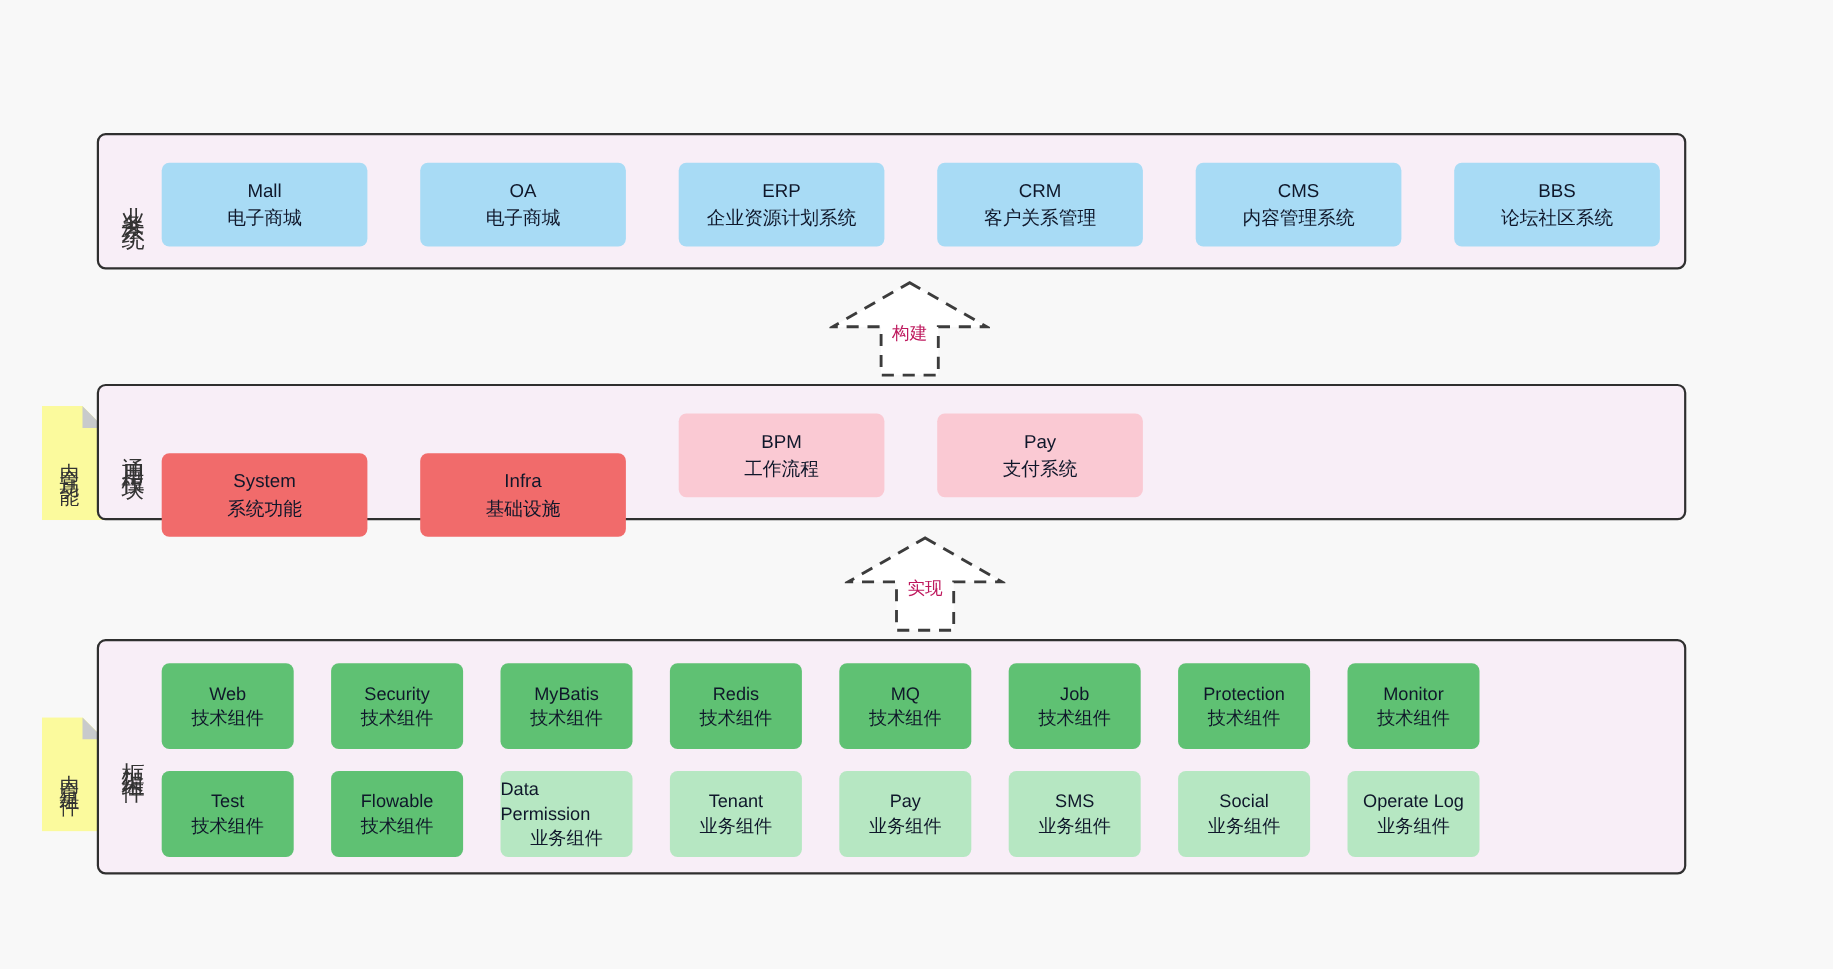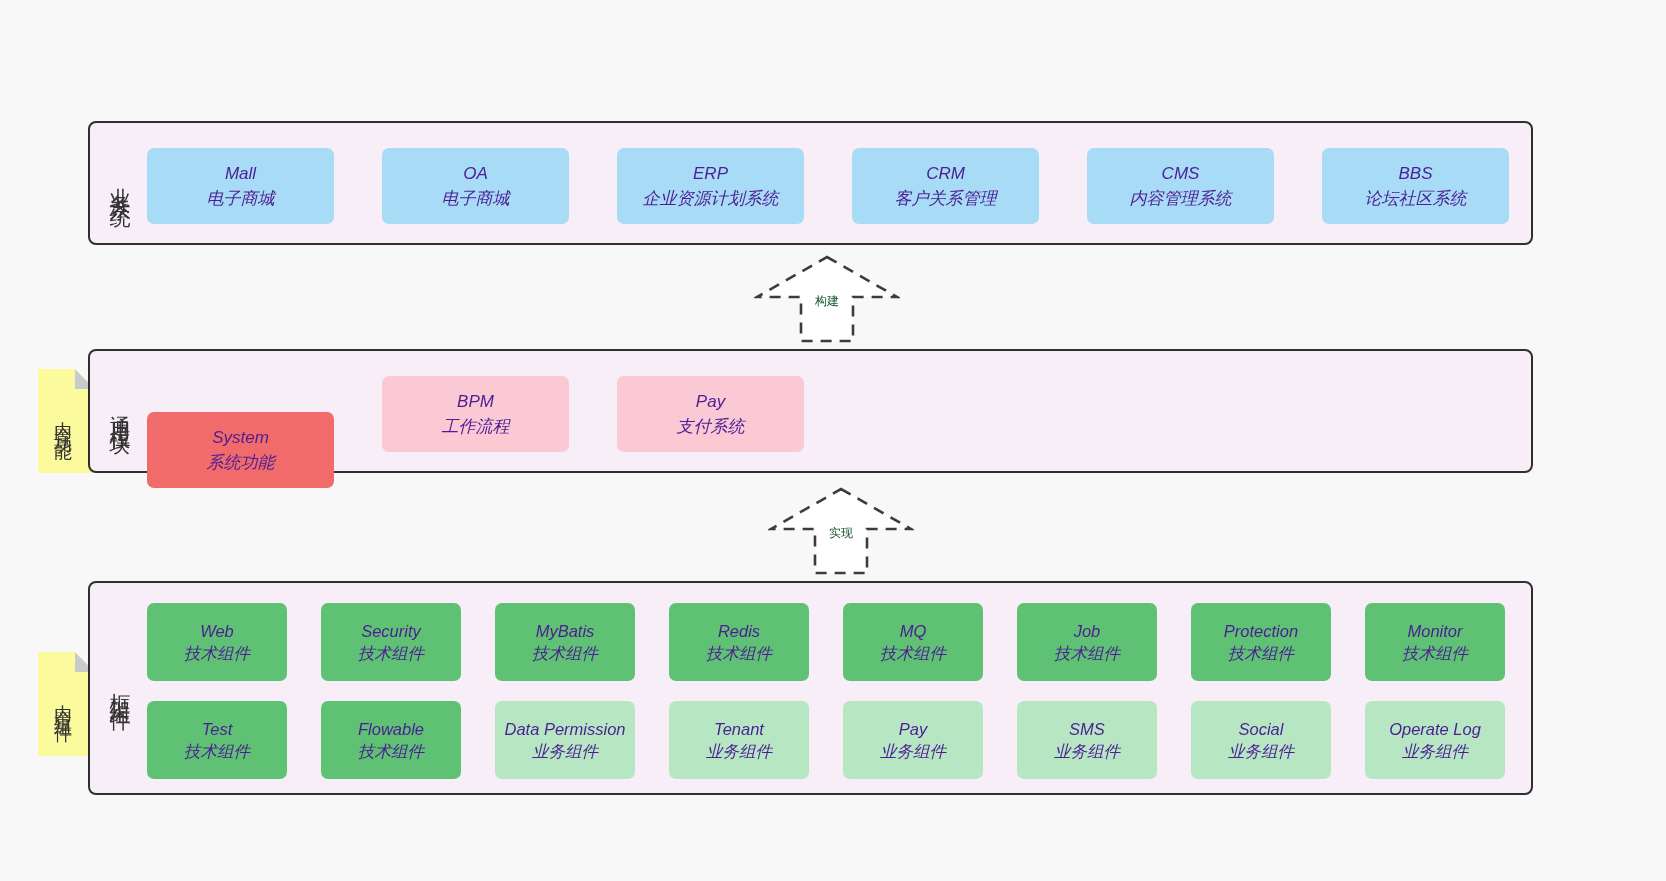--- a/index.html
+++ b/index.html
@@ -54,25 +54,24 @@
     width: 187px;
     height: 76px;
     border-radius: 7px;
     display: flex;
     flex-direction: column;
     align-items: center;
     justify-content: center;
     text-align: left;
     font-size: 17px;
     line-height: 25px;
-    color: #4c1d95;
-    font-style: italic;
+    color: #0f172a;
   }
   .box .en, .box .zh { white-space: pre-line; }
-  #panel-framework .box { width: 140px; height: 78px; line-height: 22px; font-size: 16.5px; }
+  #panel-framework .box { width: 120px; height: 78px; line-height: 22px; font-size: 16.5px; }
 
   .blue        { background: #a8dbf5; }
   .red         { background: #f16b6b; margin-top: 36px; }
   .pink        { background: #fac9d3; }
   .green-dark  { background: #5fc173; }
   .green-light { background: #b6e7c2; }
 
   
   .note {
     position: absolute;
@@ -114,22 +113,22 @@
   }
   #arrow-build     { left: 754px; top: 254px; }
   #arrow-implement { left: 768px; top: 486px; }
   .arrow svg { display: block; }
   .arrow-label {
     position: absolute;
     left: 50%;
     top: 38px;
     transform: translateX(-50%);
     background: #ffffff;
-    font-size: 12px;
-    color: #14532d;
+    font-size: 16px;
+    color: #be185d;
     padding: 1px 2px;
     white-space: nowrap;
   }
 </style>
 </head>
 <body>
 
 <div class="note" id="note-features">
   <div class="note-fold"></div>
   <div class="note-label">内置功能</div>
@@ -176,20 +175,24 @@
   <div class="arrow-label">构建</div>
 </div>
 
 <div class="panel" id="panel-modules">
   <div class="panel-label">通用模块</div>
   <div class="row">
     <div class="box red">
       <div class="en">System</div>
       <div class="zh">系统功能</div>
     </div>
+    <div class="box red">
+      <div class="en">Infra</div>
+      <div class="zh">基础设施</div>
+    </div>
     <div class="box pink">
       <div class="en">BPM</div>
       <div class="zh">工作流程</div>
     </div>
     <div class="box pink">
       <div class="en">Pay</div>
       <div class="zh">支付系统</div>
     </div>
   </div>
 </div>

